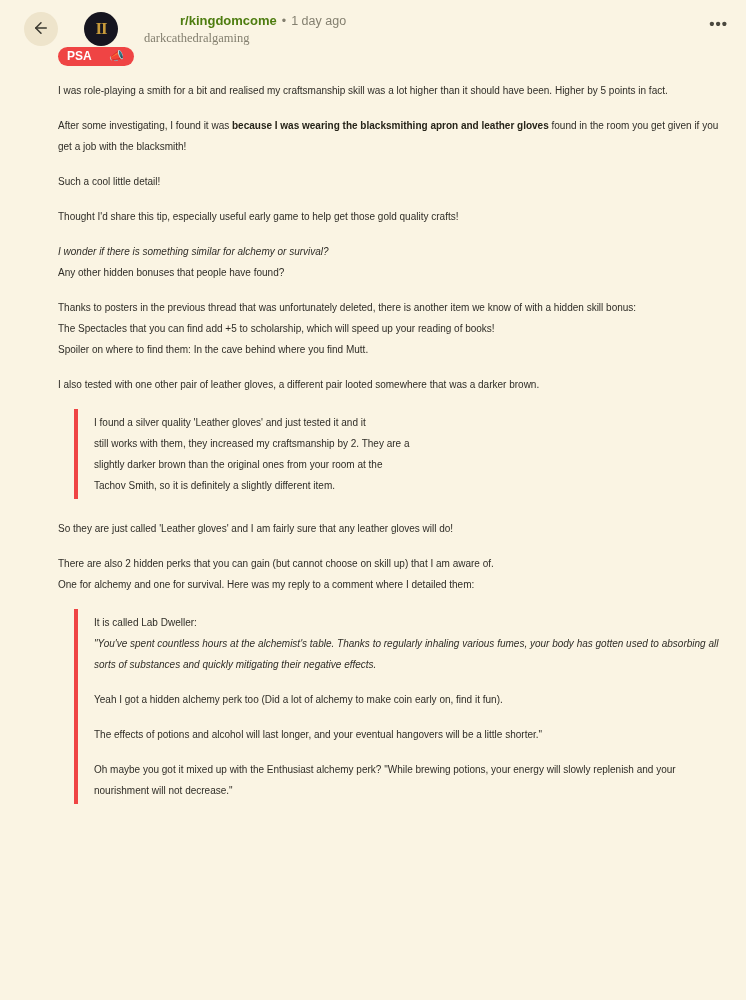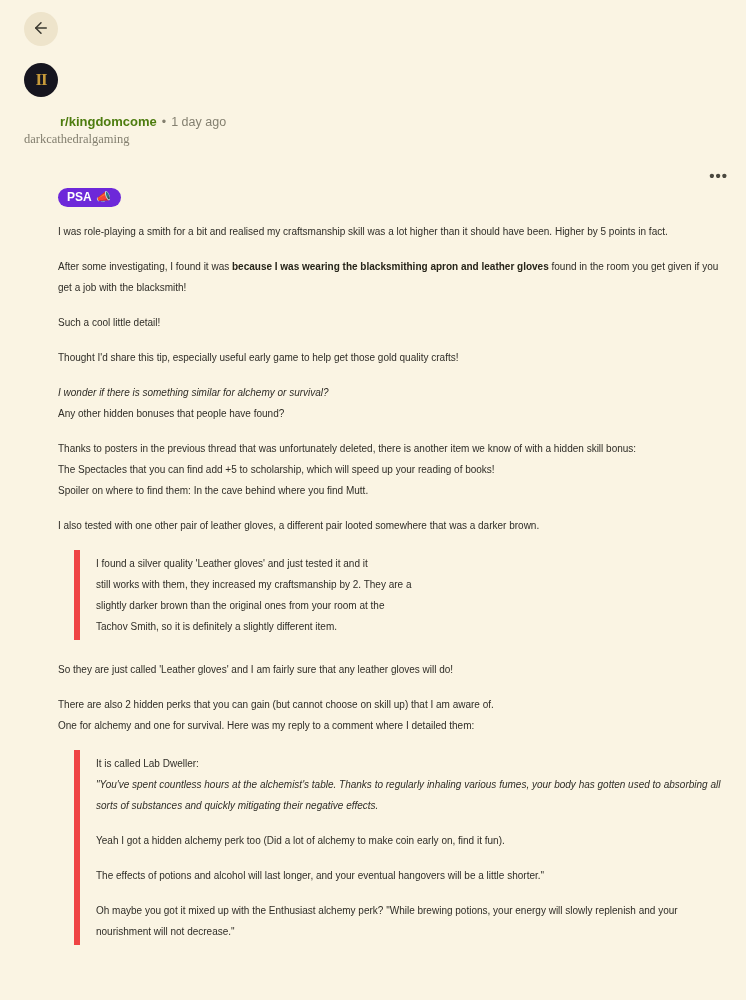--- a/index.html
+++ b/index.html
@@ -6,21 +6,21 @@
   body {
     width:746px; min-height:1000px;
     background:#faf4e3;
     font-family:"Liberation Sans", sans-serif;
     color:#2f2d27;
     -webkit-font-smoothing:antialiased;
   }
   .page { box-sizing:border-box; width:746px; padding:12px 12px 10px 24px; }
 
   
-  .post-header { display:flex; align-items:flex-start; gap:17px;flex-direction:column; }
+  .post-header { display:flex; align-items:flex-end; gap:26px; }
   .back-btn {
     width:34px; height:34px; border-radius:50%;
     background:#eee4cb; border:none; cursor:pointer; flex:0 0 auto;
     display:flex; align-items:center; justify-content:center; padding:0;
   }
   .avatar {
     width:34px; height:34px; border-radius:50%; flex:0 0 auto;
     background:#16151f; color:#c79a3a; cursor:pointer;
     display:flex; align-items:center; justify-content:center;
     font-family:"Liberation Serif", serif; font-weight:700; font-size:17px;
@@ -37,37 +37,37 @@
     padding:4px 6px; line-height:1; align-self:flex-start;
   }
 
   
   .content { padding-left:34px; padding-right:2px; }
   h1.post-title {
     margin:12px 0 10px; font-size:20px; line-height:1.27;
     font-weight:700; color:#17160f; letter-spacing:-0.1px;
   }
   .flair {
-    display:inline-flex; align-items:center; gap:5px;
-    background:#6d28d9; color:#ffffff;
+    display:inline-flex; align-items:center; gap:18px;
+    background:#ef4444; color:#ffffff;
     font-size:12px; font-weight:700;
     padding:2px 9px 3px; border-radius:11px; cursor:pointer;
     margin-bottom:6px;
   }
   .flair-emoji { font-size:12px; font-weight:400; }
 
   .body-text p { margin:0 0 14px; font-size:10px; line-height:21px; color:#2f2d27; }
   .body-text p.first { margin-top:8px; }
   .body-text strong { font-weight:700; color:#262419; }
   .body-text em { font-style:italic; }
 
   blockquote {
     margin:6px 0 19px 16px;
     padding:3px 0 3px 16px;
-    border-left:6px solid #ef4444;
+    border-left:4px solid #ef4444;
   }
   blockquote p { margin:0 0 15px; }
   blockquote p:last-child { margin-bottom:0; }
 </style>
 </head>
 <body>
 
 <div class="page">
 
   <div class="post-header">

